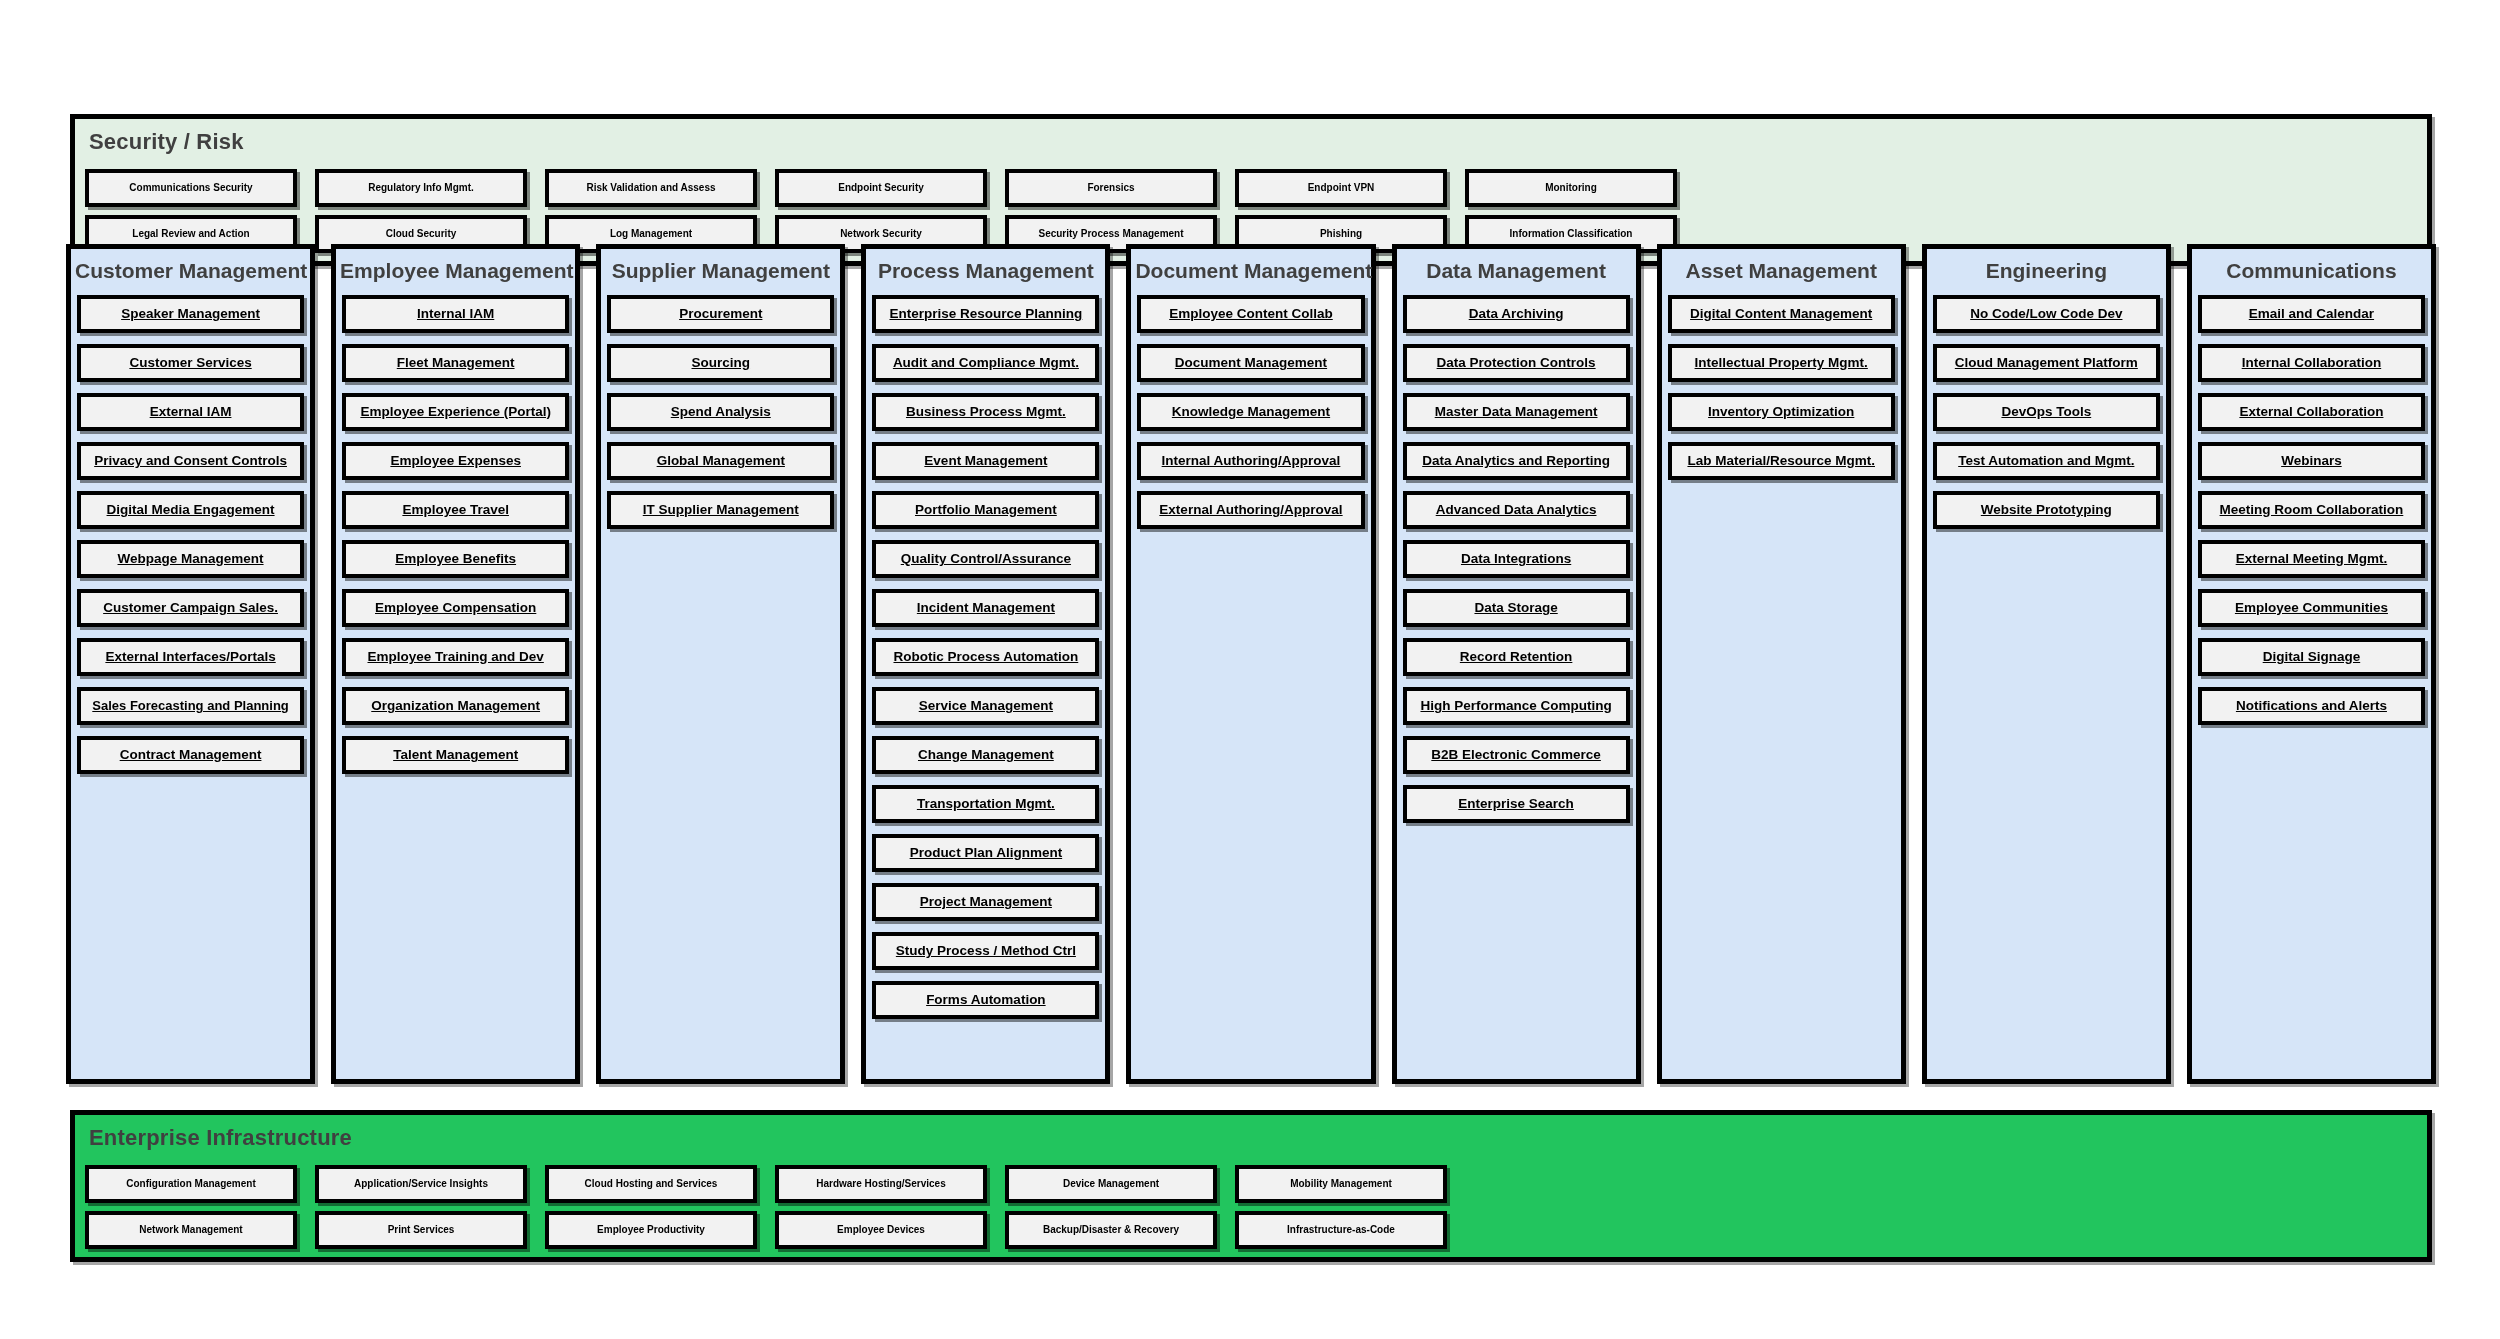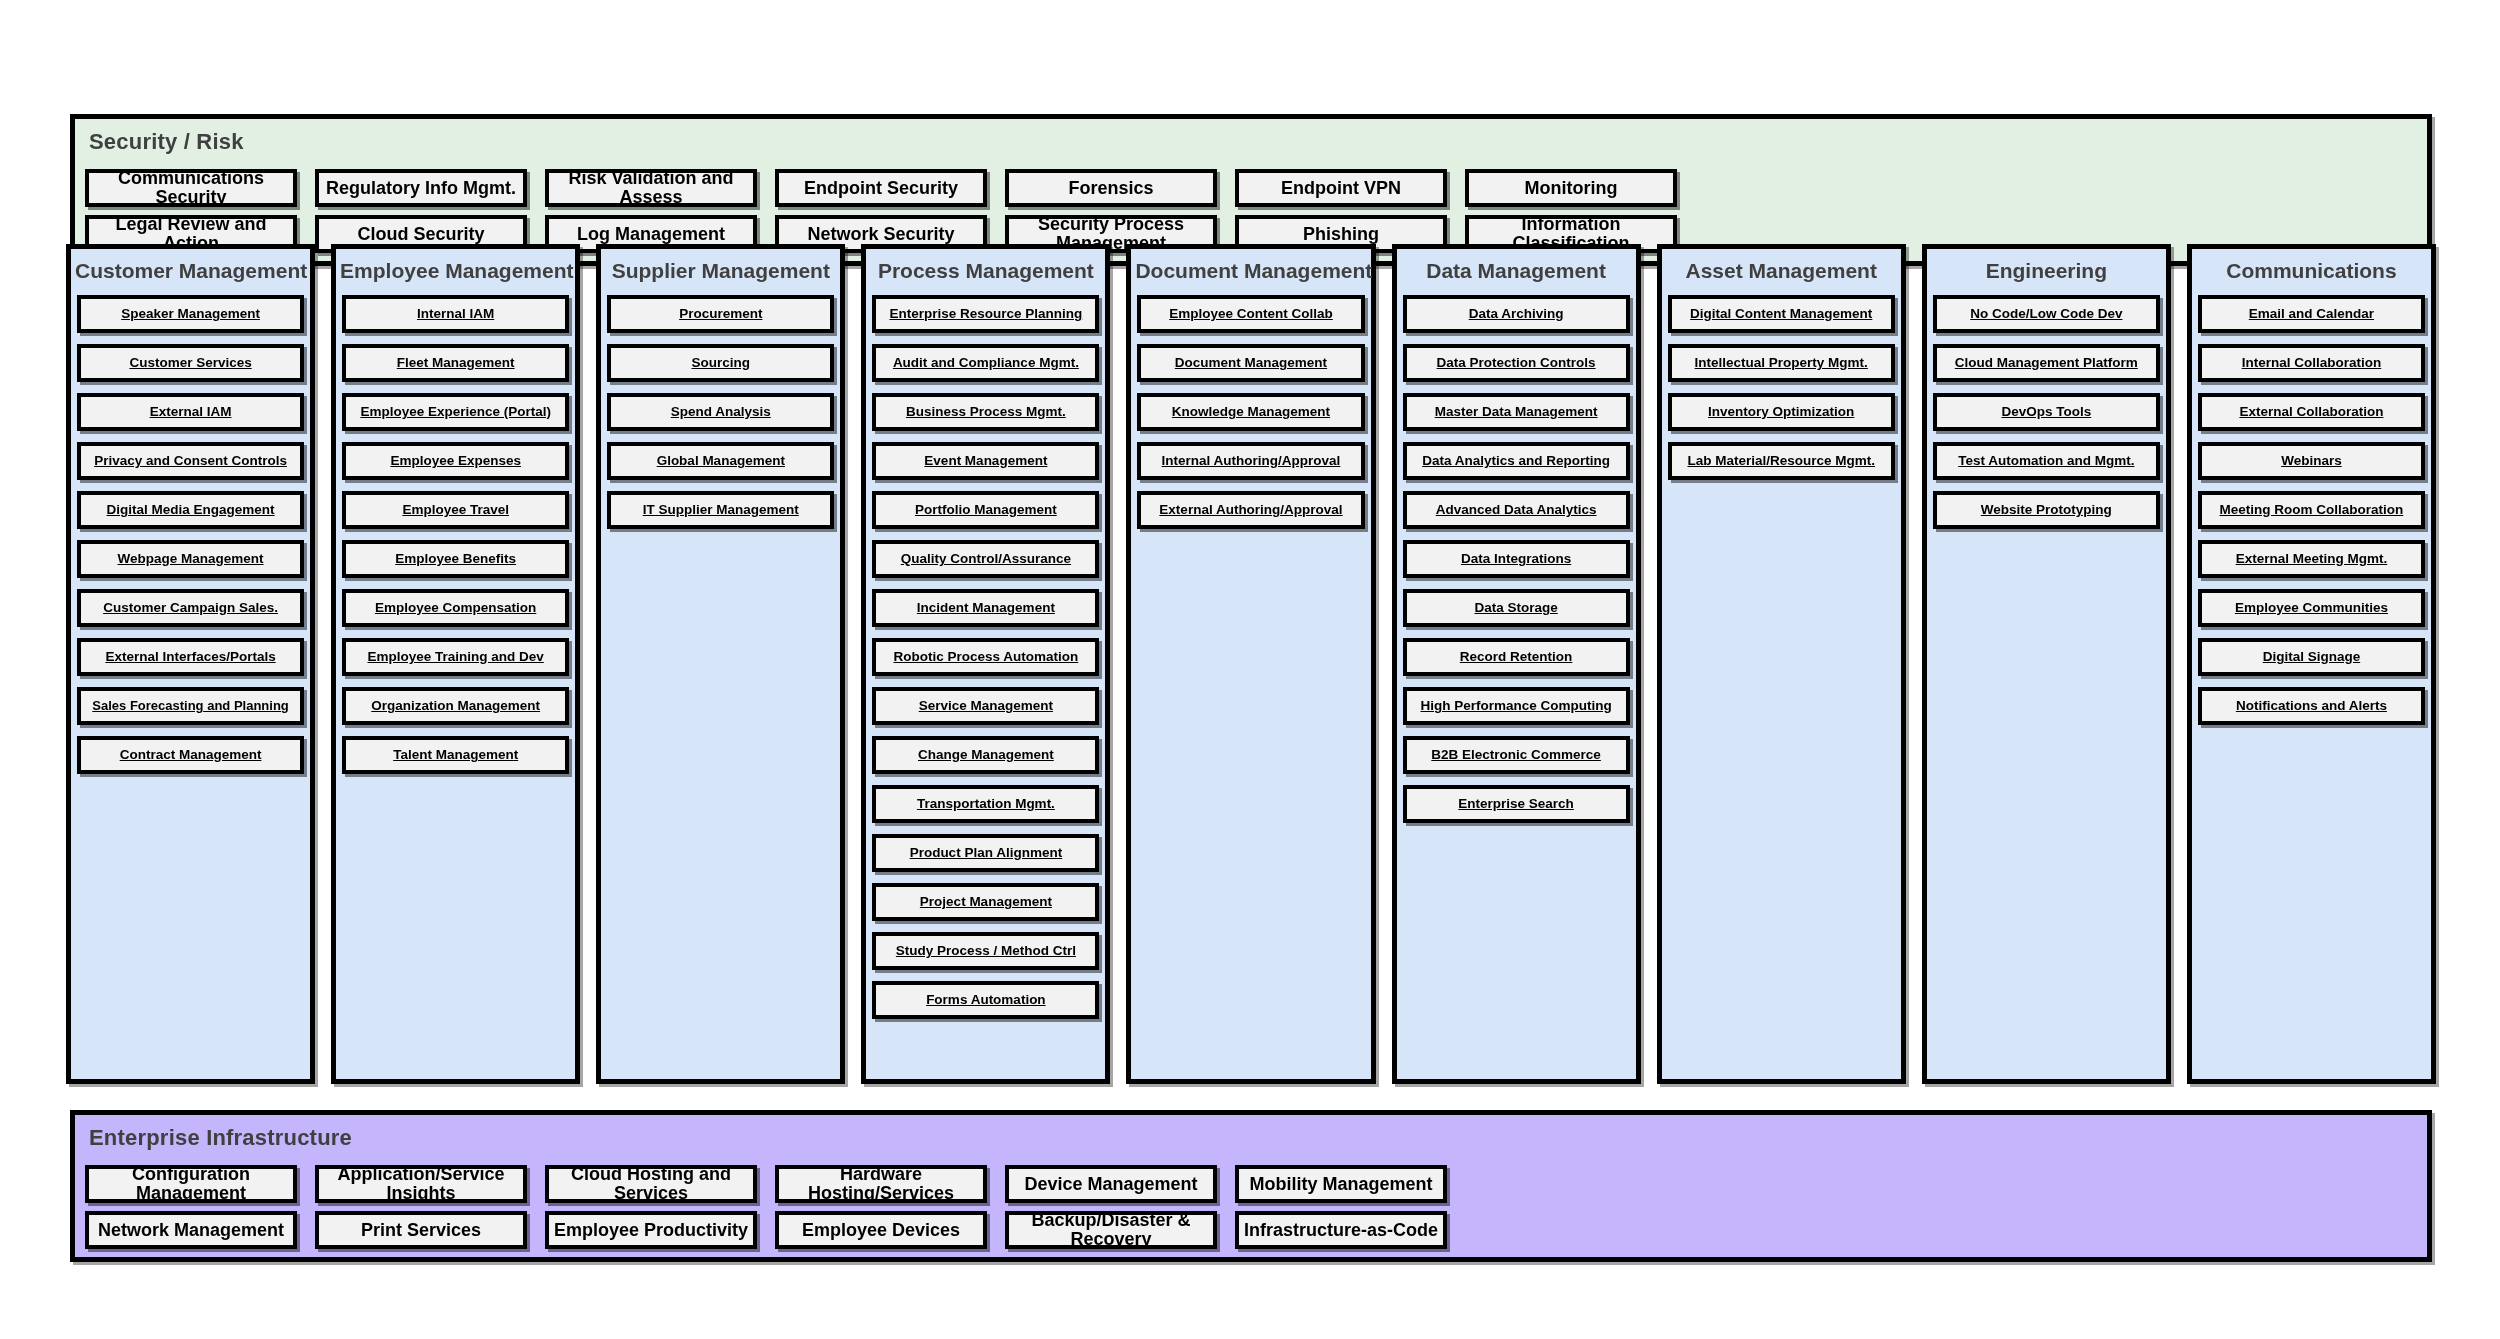--- a/index.html
+++ b/index.html
@@ -41,21 +41,21 @@
   }
   .chip {
     flex: 0 0 auto;
     width: 212px;
     height: 38px;
     background: #f2f2f2;
     border: 4px solid #000000;
     display: flex;
     align-items: center;
     justify-content: center;
-    font-size: 18px;
+    font-size: 10px;
     font-weight: bold;
     color: #000000;
     text-align: center;
     line-height: 1.05;
     box-shadow: 3px 3px 0 rgba(0,0,0,0.45);
     padding: 0 4px;
   }
 
   
   #security-band {
@@ -66,21 +66,21 @@
     background: #e2f0e4;
     margin-top: 36px;
   }
 
   
   #infra-band {
     left: 70px;
     top: 1110px;
     width: 2362px;
     height: 152px;
-    background: #c4b5fd;
+    background: #22c55e;
   }
 
   
   #columns {
     position: absolute;
     left: 66px;
     top: 244px;
     width: 2370px;
     height: 840px;
     display: flex;

